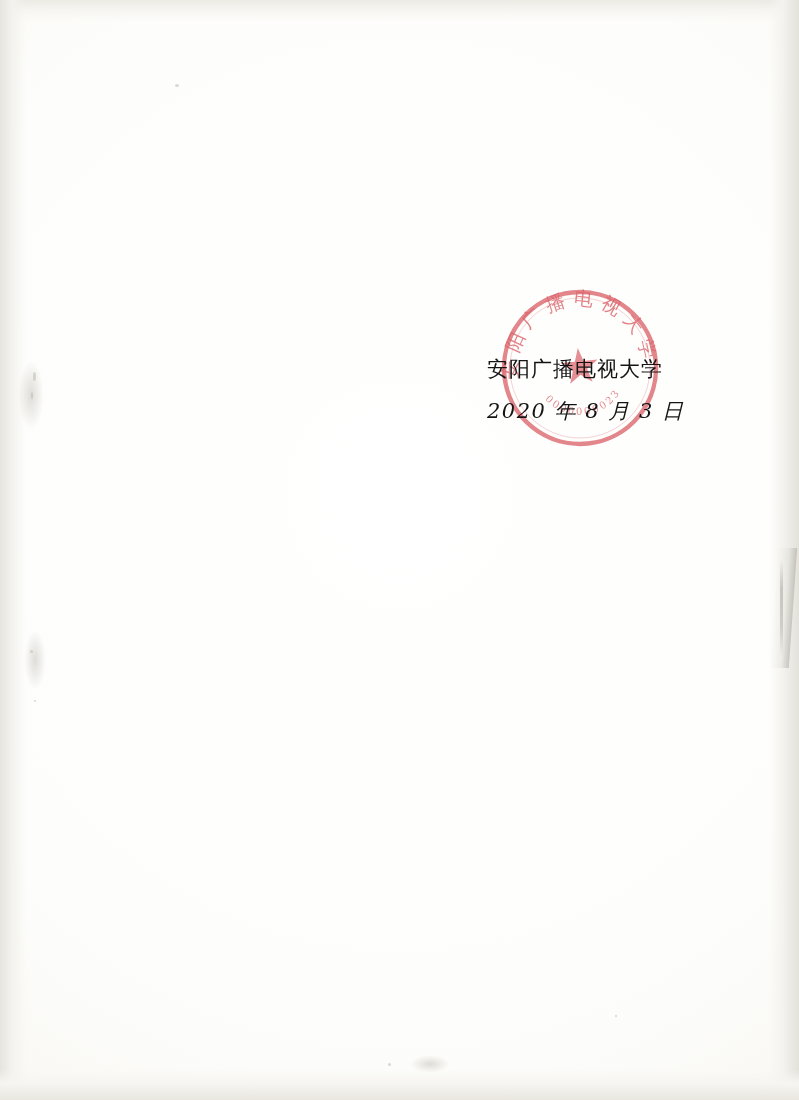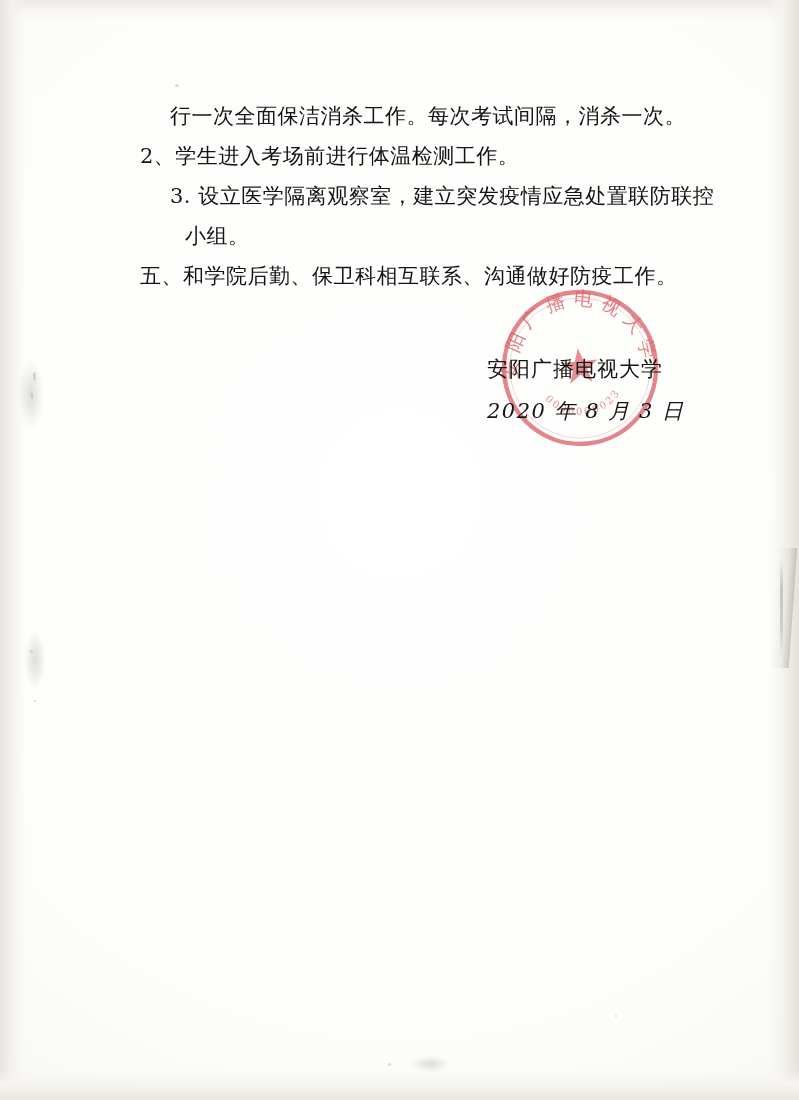--- a/index.html
+++ b/index.html
@@ -155,27 +155,20 @@
   <div class="smudge" style="left:24px;top:630px;width:22px;height:60px;"></div>
   <div class="smudge" style="left:410px;top:1055px;width:40px;height:18px;"></div>
   <div class="speck" style="left:33px;top:372px;width:3px;height:9px;"></div>
   <div class="speck" style="left:31px;top:392px;width:2px;height:7px;"></div>
   <div class="speck" style="left:30px;top:650px;width:3px;height:3px;"></div>
   <div class="speck" style="left:34px;top:700px;width:2px;height:2px;"></div>
   <div class="speck" style="left:175px;top:84px;width:4px;height:3px;"></div>
   <div class="speck" style="left:388px;top:1063px;width:3px;height:3px;"></div>
   <div class="speck" style="left:615px;top:1015px;width:2px;height:2px;"></div>
 
-  <div class="body-text">
-    <div class="line indent-1">行一次全面保洁消杀工作。每次考试间隔，消杀一次。</div>
-    <div class="line">2、学生进入考场前进行体温检测工作。</div>
-    <div class="line indent-1">3. 设立医学隔离观察室，建立突发疫情应急处置联防联控</div>
-    <div class="line indent-2">小组。</div>
-    <div class="line">五、和学院后勤、保卫科相互联系、沟通做好防疫工作。</div>
-  </div>
 
   <div class="seal">
     <svg width="166" height="166" viewBox="0 0 166 166" xmlns="http://www.w3.org/2000/svg">
       <defs>
         <path id="arcTop" d="M 20,83 A 63,63 0 0 1 146,83" fill="none"></path>
         <path id="arcBottom" d="M 36,83 A 47,47 0 0 0 130,83" fill="none"></path>
       </defs>
       <circle cx="83" cy="83" r="76" fill="none" stroke="#d4424a" stroke-width="4.5" opacity="0.78"></circle>
       <circle cx="83" cy="83" r="70" fill="none" stroke="#d4424a" stroke-width="0.8" opacity="0.35"></circle>
       <text font-size="19" fill="#d4424a" opacity="0.8" letter-spacing="7" class="seal-text">

